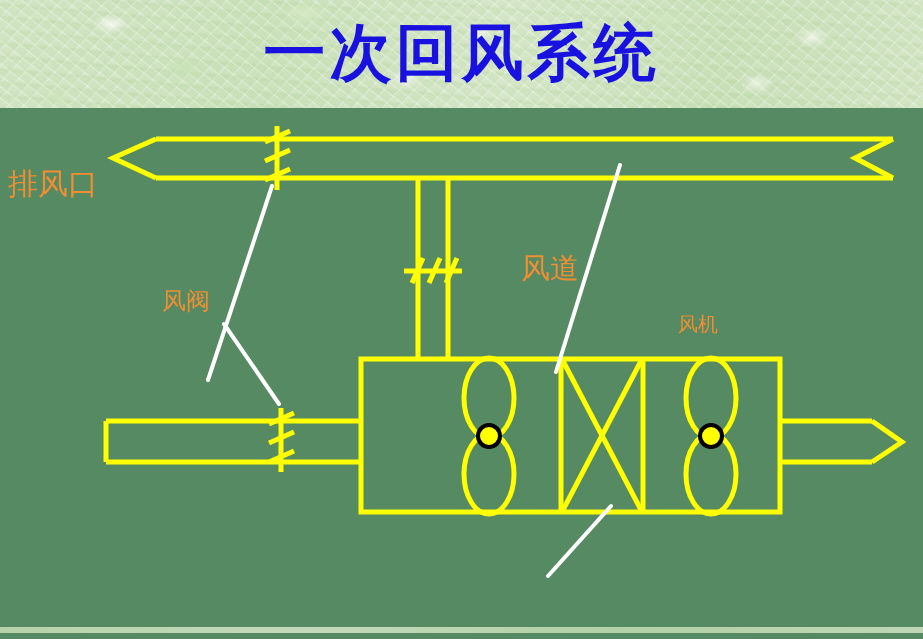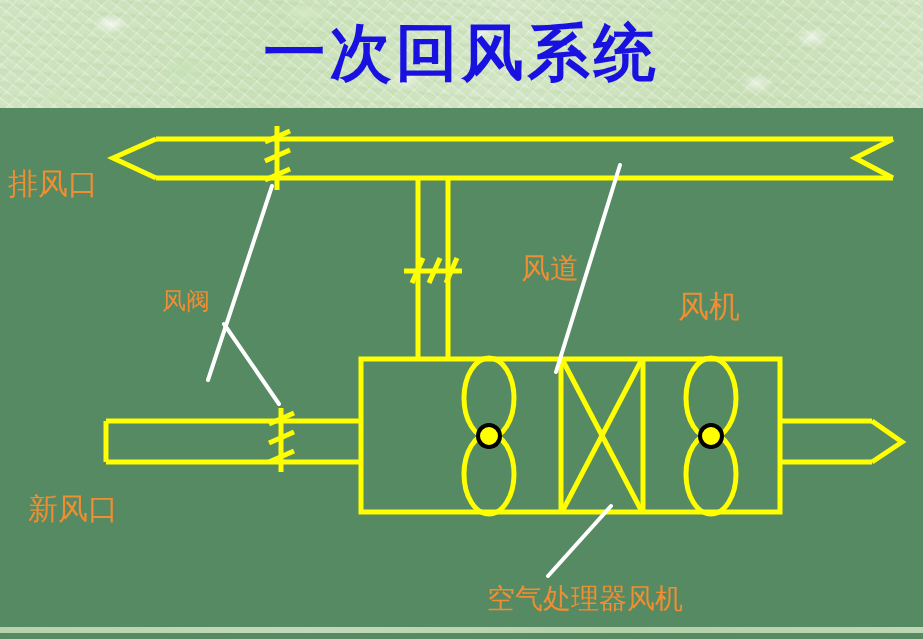--- a/index.html
+++ b/index.html
@@ -86,21 +86,21 @@
     position: absolute;
     color: #ef8e33;
     font-family: "DejaVu Sans", "Liberation Sans", sans-serif;
     font-size: 27px;
     line-height: 32px;
     white-space: nowrap;
   }
   #lbl-exhaust { left: 8px;   top: 168px; font-size: 30px; text-align: right; }
   #lbl-damper  { left: 162px; top: 285px; font-size: 24px; }
   #lbl-duct    { left: 521px; top: 252px; font-size: 29px; text-align: center; }
-  #lbl-fan     { left: 678px; top: 290px; font-size: 31px; }
+  #lbl-fan     { left: 678px; top: 308px; font-size: 20px; }
   #lbl-fresh   { left: 28px;  top: 493px; font-size: 30px; }
   #lbl-ahu     { left: 487px; top: 583px; font-size: 28px; }
 </style>
 </head>
 <body>
 
 <div id="slide">
 
   <div id="title-banner"></div>
   <div id="title-text">一次回风系统</div>
@@ -194,17 +194,15 @@
   </div>
 
   <div class="lbl" id="lbl-exhaust">排风口</div>
 
   <div class="lbl" id="lbl-damper">风阀</div>
 
   <div class="lbl" id="lbl-duct">风道</div>
 
   <div class="lbl" id="lbl-fan">风机</div>
 
-  <div class="lbl" id="lbl-fresh">新风口</div>
-
-  <div class="lbl" id="lbl-ahu">空气处理器风机</div>
+
 
 </div>
 
 </body></html>

